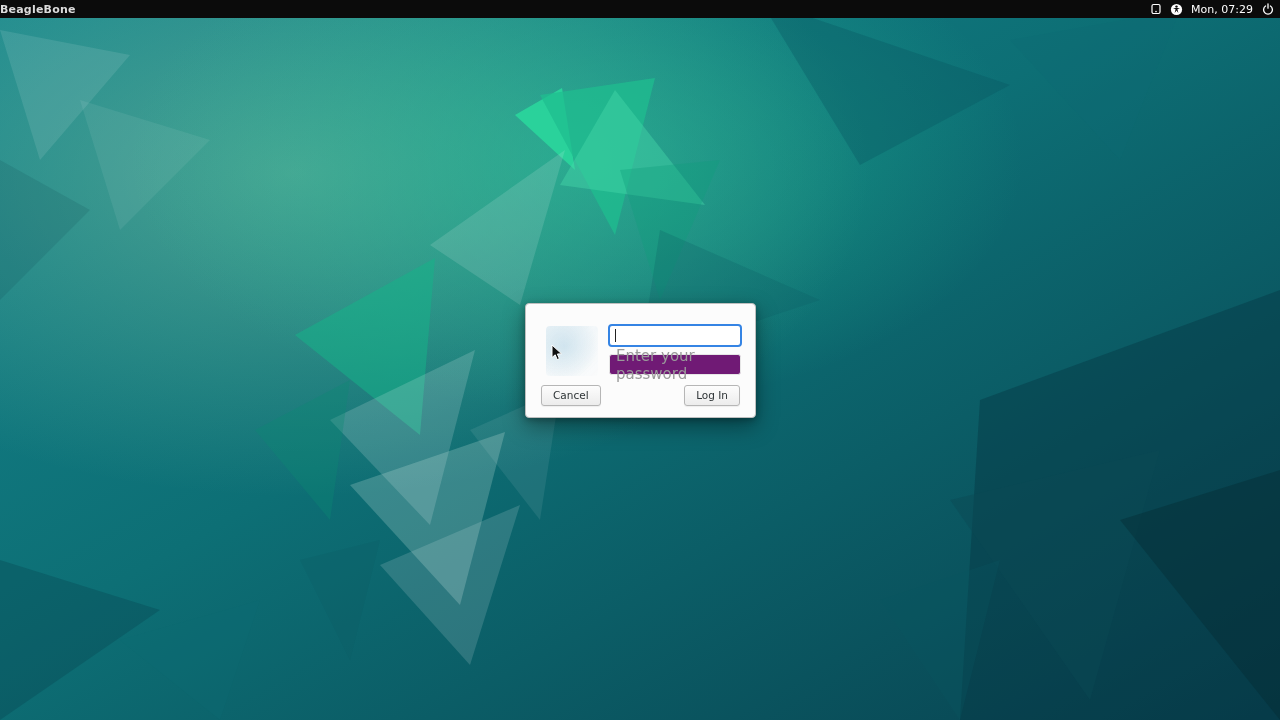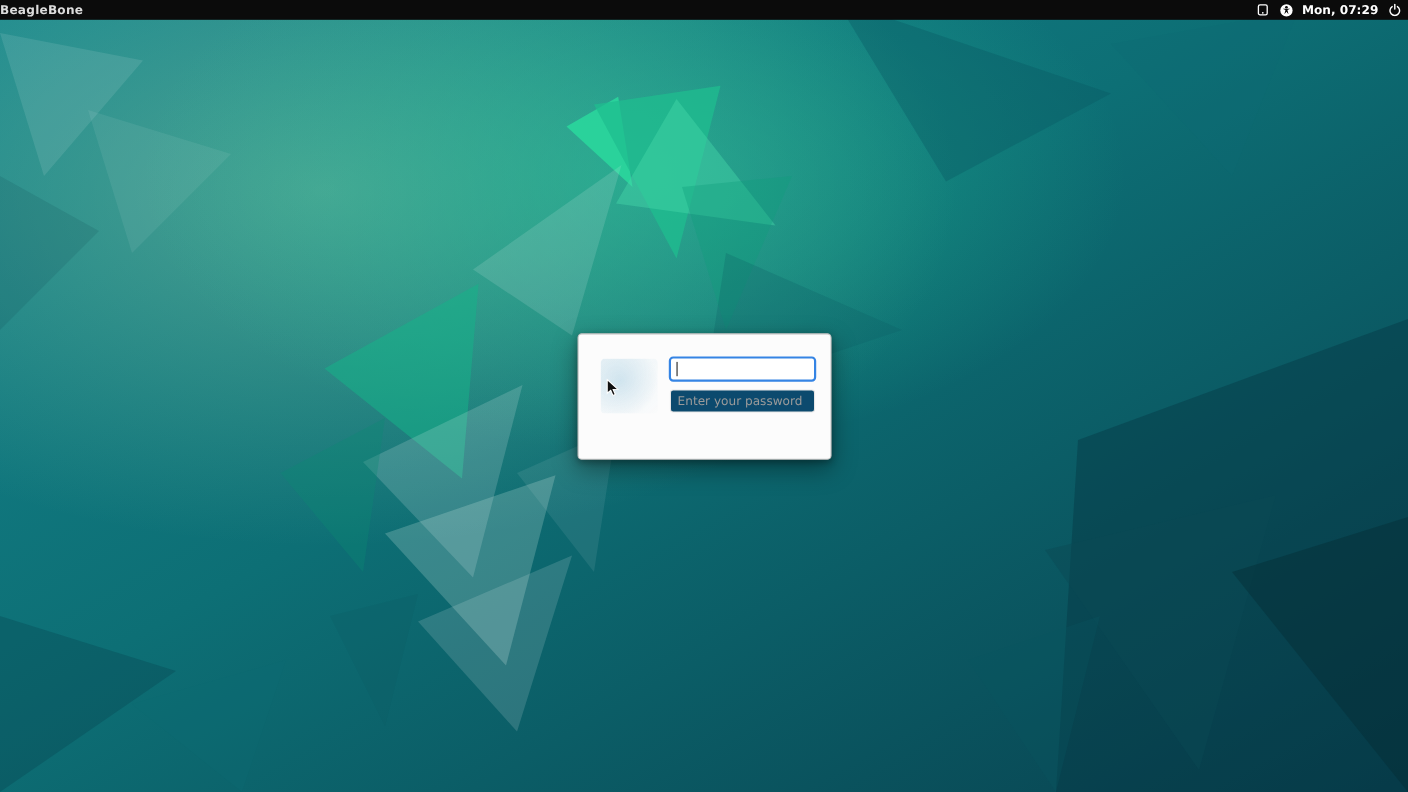--- a/index.html
+++ b/index.html
@@ -15,21 +15,21 @@
     position: absolute; top: 0; left: 0; width: 1280px; height: 18px;
     background: #0b0b0b; z-index: 50;
     display: flex; align-items: center; 
     color: #e6e6e6; font-size: 11px;
   }
   .topbar-title { font-weight: 600; letter-spacing: 0.2px; color: #dcdcdc; }
   .topbar-right {
     position: absolute; right: 6px; top: 0; height: 18px;
     display: flex; align-items: center; gap: 8px; color: #ffffff;
   }
-  .topbar-right .clock { font-weight: 700; font-size: 11px; }
+  .topbar-right .clock { font-weight: 400; font-size: 11px; }
   .tb-icon { display: inline-flex; align-items: center; justify-content: center; width: 13px; height: 13px; }
   .tb-icon svg { display: block; }
 
   
   .dialog {
     position: absolute; left: 525px; top: 303px; width: 231px; height: 115px;
     background: #fcfcfc; border: 1px solid #bfbfbf; border-radius: 4px;
     box-shadow: 0 8px 22px rgba(0,0,0,0.38), 0 2px 6px rgba(0,0,0,0.25);
     z-index: 40;
   }
@@ -46,23 +46,23 @@
     background: #ffffff; border: 2px solid #3584e4; border-radius: 4px;
     display: flex; align-items: center; padding-left: 5px;
   }
   .caret {
     width: 1px; height: 13px; background: #222;
     animation: blink 1.1s steps(1) infinite;
   }
   @keyframes blink { 0%, 49% { opacity: 1; } 50%, 100% { opacity: 0; } }
   .password-hint {
     position: absolute; left: 83px; top: 50px; width: 132px; height: 21px;
-    background: #0c4a6e; border: 1px solid #e6e6e6; border-radius: 3px;
+    background: #701a75; border: 1px solid #e6e6e6; border-radius: 3px;
     display: flex; align-items: center; padding-left: 6px;
-    color: #9a9a9a; font-size: 11px;
+    color: #9a9a9a; font-size: 15px;
   }
   .dialog-buttons {
     position: absolute; left: 0; right: 0; bottom: 11px;
     display: flex; justify-content: space-between; padding: 0 15px;
   }
   .btn {
     font-family: inherit; font-size: 10.5px; color: #2e3436;
     background: linear-gradient(#fdfdfd, #ececec);
     border: 1px solid #b6b6b6; border-radius: 3px;
     padding: 3px 11px; line-height: 13px; cursor: pointer;
@@ -160,19 +160,23 @@
 
   <div class="password-input" title="Enter your password">
     <span></span>
     <span class="caret"></span>
   </div>
 
   <div class="password-hint">
     <span>Enter your password</span>
   </div>
 
+  <div class="dialog-buttons">
+    <button class="btn">Cancel</button>
+    <button class="btn">Log In</button>
+  </div>
 </div>
 
 <div class="cursor">
   <svg width="14" height="18" viewBox="0 0 14 18">
     <path d="M1 1 L1 13.5 L4.2 10.8 L6.2 15.6 L8.4 14.6 L6.4 10 L10.6 9.8 Z" fill="#111111" stroke="#ffffff" stroke-width="1"></path>
   </svg>
 </div>
 
 </body></html>

